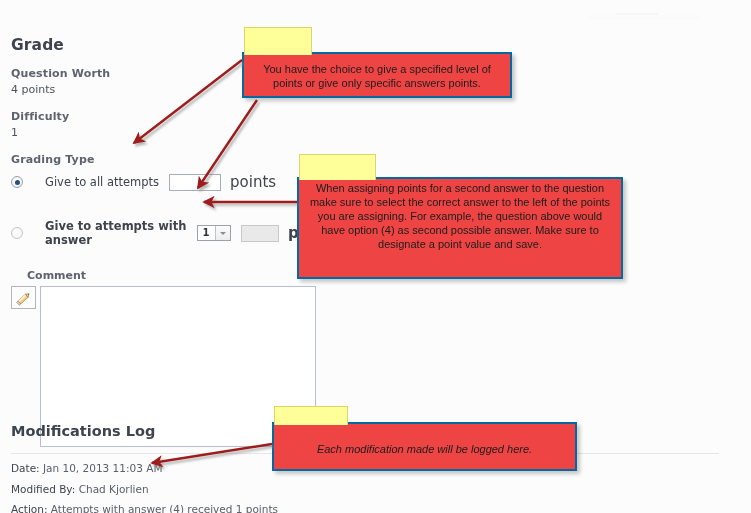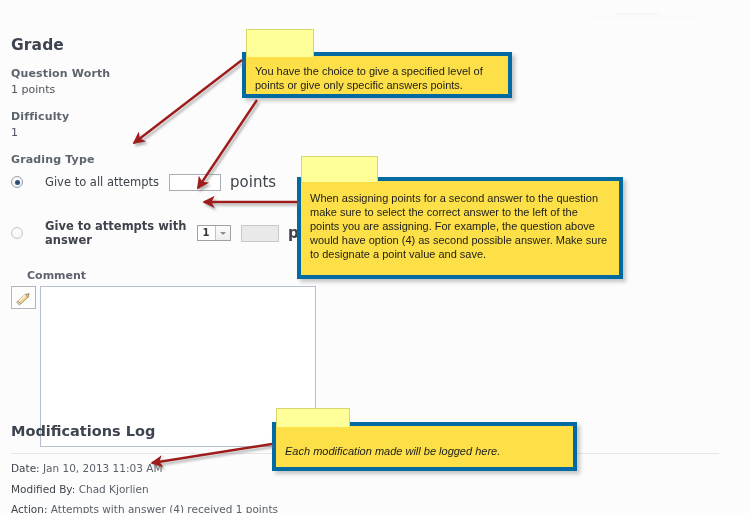--- a/index.html
+++ b/index.html
@@ -199,27 +199,28 @@
     font-size: 10.5px;
     color: #5a6069;
     margin: 8px 0 0 0;
     line-height: 1.2;
   }
   .log-line .k { font-weight: normal; color: #3f444c; }
 
   
   .note {
     position: absolute;
-    background: #fde047;
-    border: 4px solid #0369a1;
+    background: #ef4444;
+    border: 2px solid #0369a1;
     box-shadow: 3px 3px 4px rgba(0,0,0,.22);
     color: #1d1d1d;
     font-family: "Liberation Sans", "DejaVu Sans", sans-serif;
     font-size: 11px;
     line-height: 1.28;
+    text-align: center;
     box-sizing: border-box;
     z-index: 6;
   }
   .note .note-body { padding: 6px 9px; }
 
   
   #note-1 { left: 242px; top: 52px; width: 270px; height: 46px; }
   #note-1 .note-body { padding-top: 8px; }
   .note1-flap {
     position: absolute;
@@ -233,21 +234,21 @@
   }
   .note1-flap::after{
     content:"";
     position:absolute;
     right:-1px; top:-1px;
     width:0;height:0;
   }
 
   
   #note-2 { left: 297px; top: 177px; width: 326px; height: 102px; }
-  #note-2 .note-body { padding-top: 10px; }
+  #note-2 .note-body { padding-top: 2px; }
   .note2-flap {
     position: absolute;
     left: 0px; top: -25px;
     width: 77px; height: 26px;
     background: #ffff99;
     border: 1px solid #d8d86a;
     border-bottom: none;
     box-sizing: border-box;
   }
 
@@ -278,21 +279,21 @@
 
 <div id="page">
 
   <div class="ghost-topright"></div>
 
   <div class="form-col">
 
     <h2 class="section-title">Grade</h2>
 
     <div class="field-label">Question Worth</div>
-    <div class="field-value">1 points</div>
+    <div class="field-value">4 points</div>
 
     <div class="field-label">Difficulty</div>
     <div class="field-value">1</div>
 
     <div class="field-label" style="margin-bottom:7px;">Grading Type</div>
 
     <div class="radio-row">
       <span class="radio checked"></span>
       <span class="rlabel">Give to all attempts</span>
       <span class="txtbox"></span>

